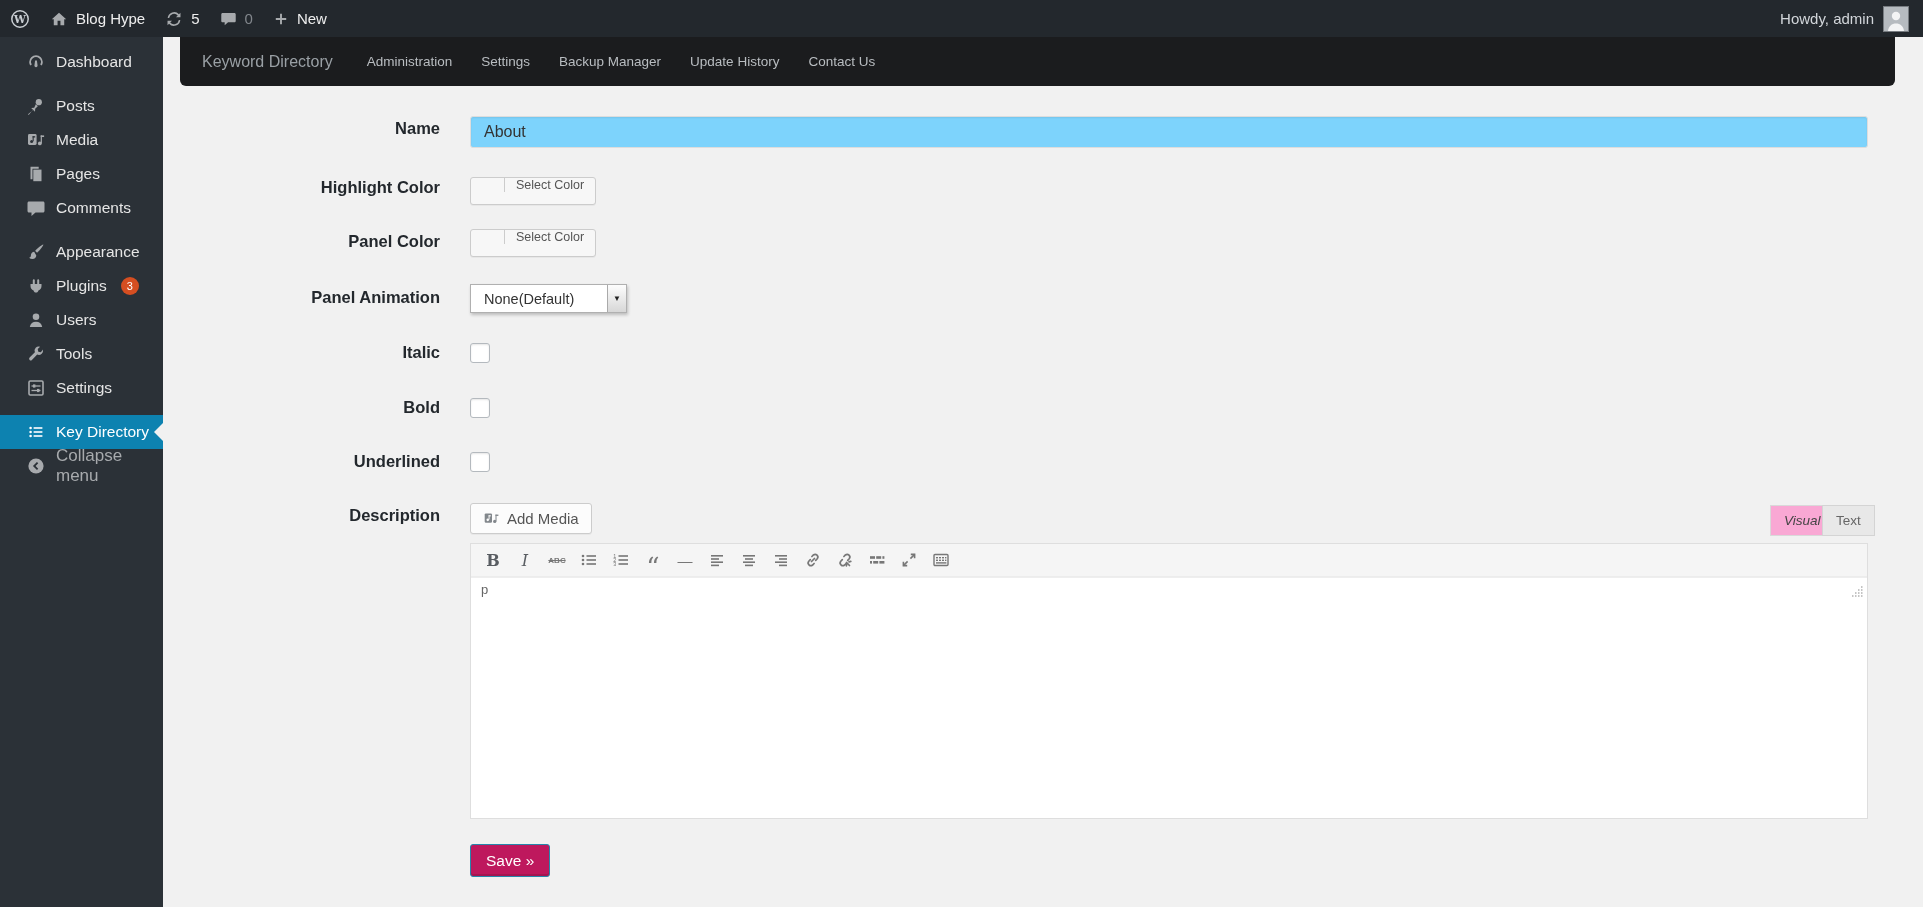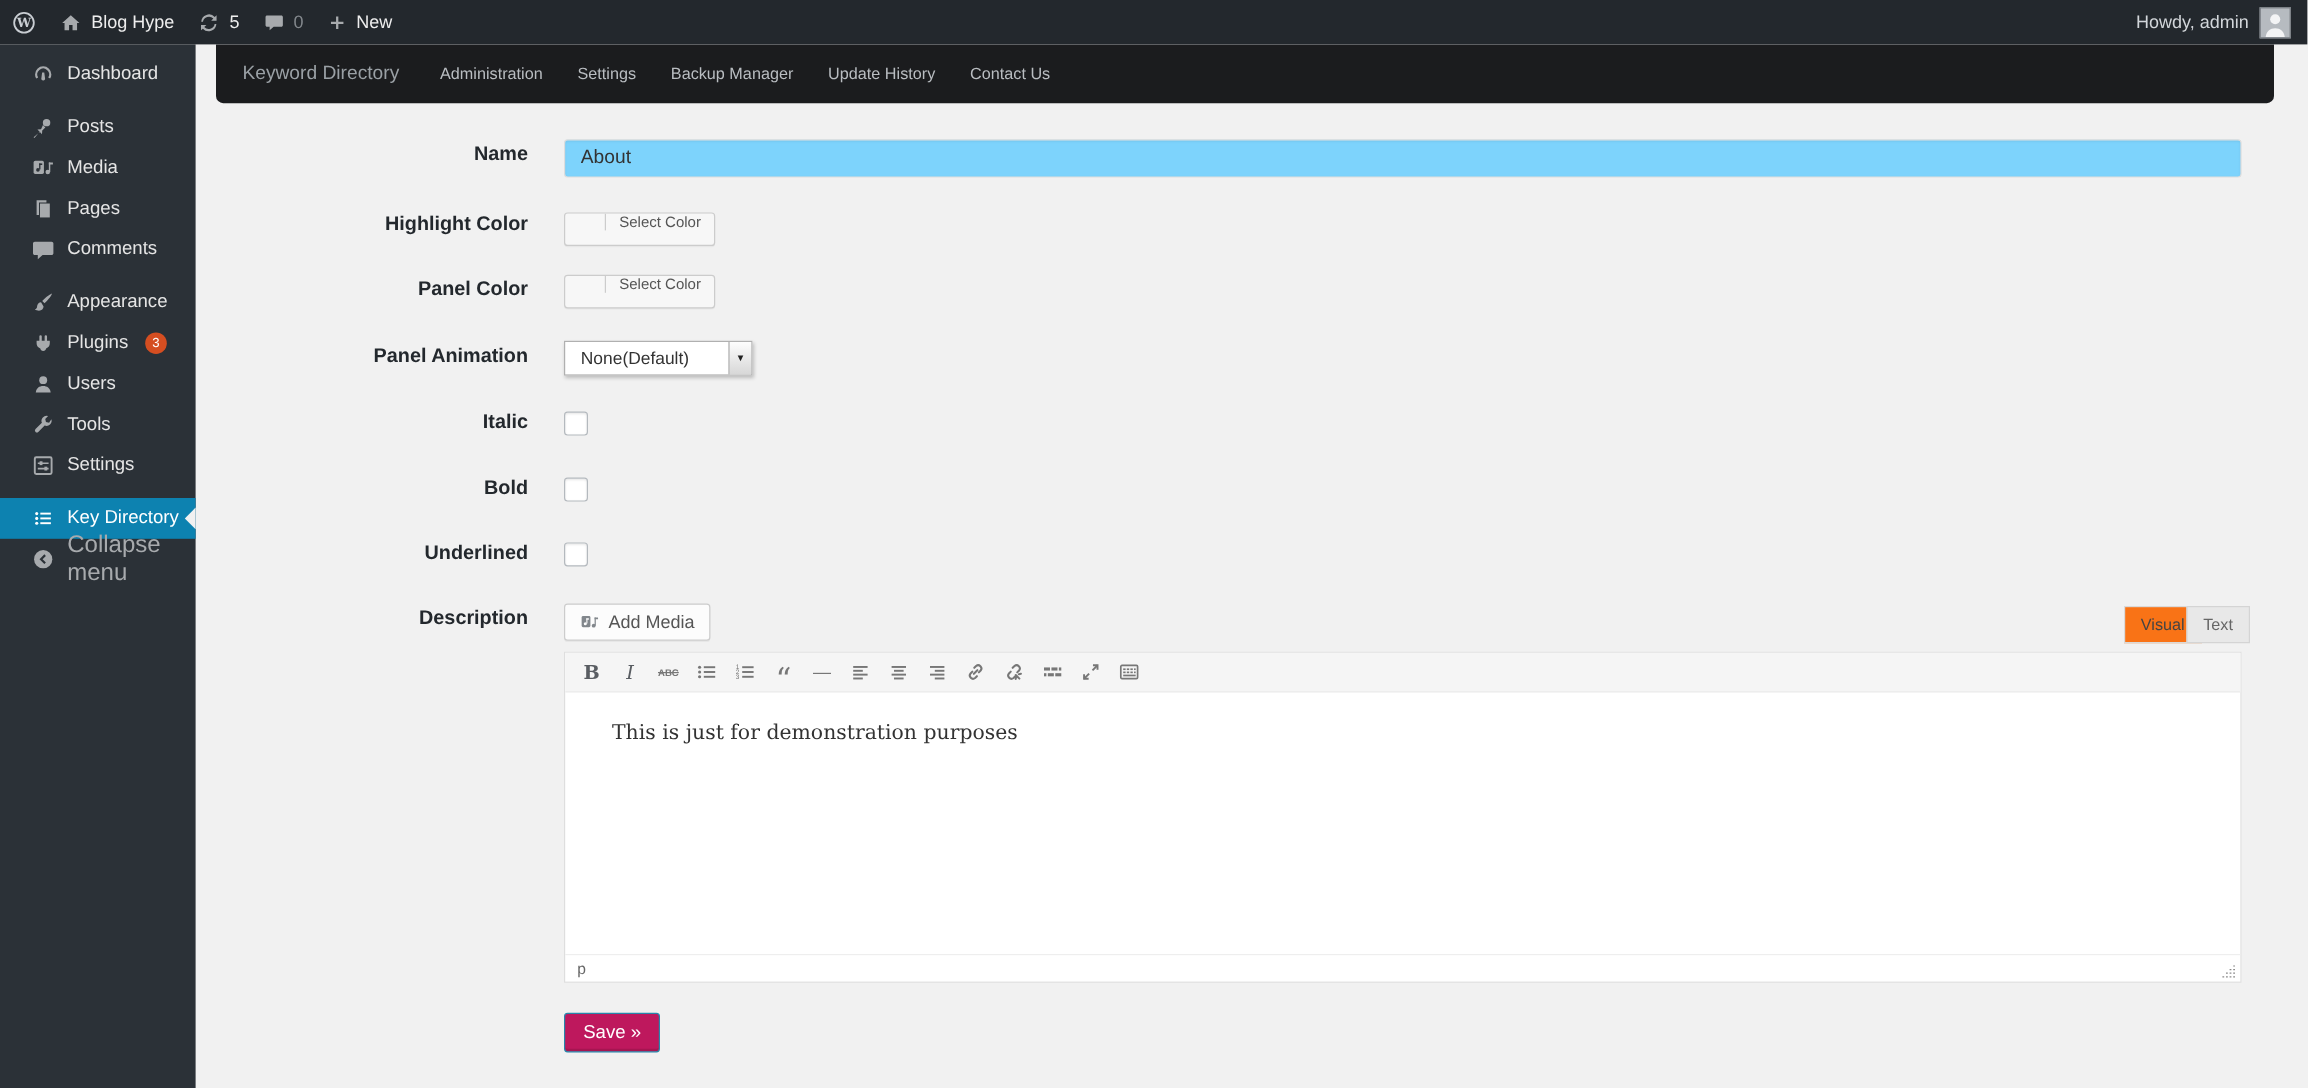--- a/index.html
+++ b/index.html
@@ -27,21 +27,21 @@
   
   #sidebar {
     position:absolute; left:0; top:37px; width:163px; height:870px;
     background:#2b3137; color:#e5e5e5; font-size:15.5px; z-index:20; padding-top:8px;
   }
   .sb-item { height:34px; display:flex; align-items:center; gap:10px; padding-left:26px; cursor:pointer; position:relative; color:#e5e5e5; }
   .sb-item .sb-ico { width:20px; height:20px; color:#a7aaad; flex:0 0 20px; }
   .sb-item.sep { margin-top:10px; }
   .sb-item.active { background:#0d82b0; color:#fff; }
   .sb-item.active .sb-ico { color:#fff; }
-  .sb-item.collapse { color:#a7aaad; font-size:20px; }
+  .sb-item.collapse { color:#a7aaad; font-size:17px; }
   .sb-arrow {
     position:absolute; right:0; top:50%; margin-top:-9px;
     width:0; height:0; border-top:9px solid transparent; border-bottom:9px solid transparent;
     border-right:9px solid #f1f1f1;
   }
   .sb-badge {
     min-width:18px; height:18px; border-radius:9px; background:#d54e21; color:#fff;
     font-size:11px; display:inline-flex; align-items:center; justify-content:center;
     padding:0 5px; margin-left:4px;
   }
@@ -94,21 +94,21 @@
   #chk-italic{top:343px} #chk-bold{top:398px} #chk-underlined{top:452px}
 
   
   #addmedia {
     position:absolute; left:470px; top:503px; height:31px; display:flex; align-items:center; gap:7px;
     background:#fcfcfc; border:1px solid #ccc; border-radius:3px; padding:0 12px;
     font-size:15px; color:#555; cursor:pointer; box-shadow:0 1px 0 rgba(0,0,0,.04);
   }
   .edit-tab { position:absolute; height:31px; display:flex; align-items:center; padding:0 13px;
     font-size:13.5px; cursor:pointer; }
-  #tab-visual { top:505px; left:1770px; background:#f97316; border:1px solid #d9d9d9; color:#444; }
+  #tab-visual { top:505px; left:1770px; background:#f9a8d4; border:1px solid #d9d9d9; color:#444;font-style:italic; }
   #tab-text   { top:505px; left:1822px; background:#e8e8e8; border:1px solid #d4d4d4; color:#666;text-align:right; }
 
   #editor {
     position:absolute; left:470px; top:543px; width:1398px; height:276px;
     background:#fff; border:1px solid #dedede;
   }
   #editor-toolbar {
     height:33px; background:#f5f5f5; border-bottom:1px solid #ececec;
     display:flex; align-items:center; padding:0 8px; gap:4px;
   }
@@ -430,23 +430,20 @@
             <rect x="13" y="6" width="1.4" height="1.4"></rect>
           <rect x="4" y="8.6" width="2" height="1.4"></rect>
             <rect x="7" y="8.6" width="2" height="1.4"></rect>
             <rect x="10" y="8.6" width="2" height="1.4"></rect>
             <rect x="13" y="8.6" width="1.4" height="1.4"></rect>
           <rect x="4" y="11.2" width="10.4" height="1.4"></rect>
         </g>
       </svg>
     </span>
   </div>
-  <div id="editor-content">
-    <p>This is just for demonstration purposes</p>
-  </div>
   <div id="editor-status">
     <span>p</span>
     <span id="resize-grip">
       <svg width="15" height="15" viewBox="0 0 15 15" stroke="#8a8a8a" stroke-width="1">
         <line x1="11" y1="3" x2="14" y2="3" stroke-dasharray="1.5 1.5"></line>
         <line x1="8" y1="6" x2="14" y2="6" stroke-dasharray="1.5 1.5"></line>
         <line x1="5" y1="9" x2="14" y2="9" stroke-dasharray="1.5 1.5"></line>
         <line x1="2" y1="12" x2="14" y2="12" stroke-dasharray="1.5 1.5"></line>
       </svg>
     </span>

